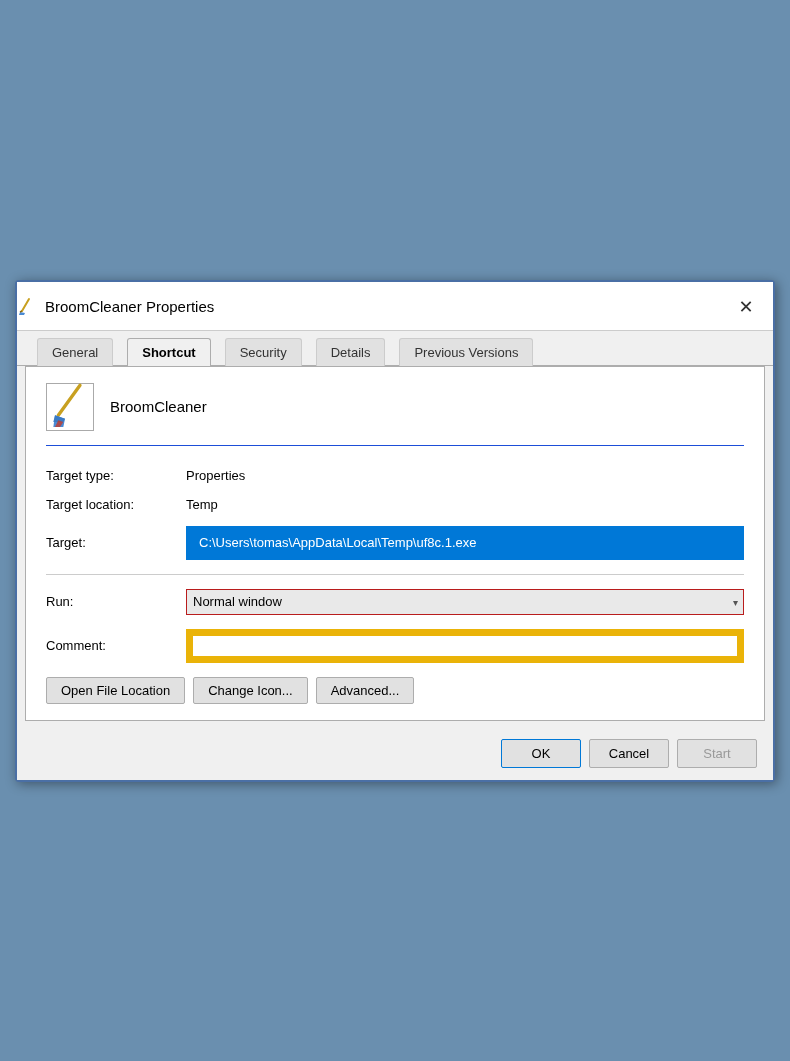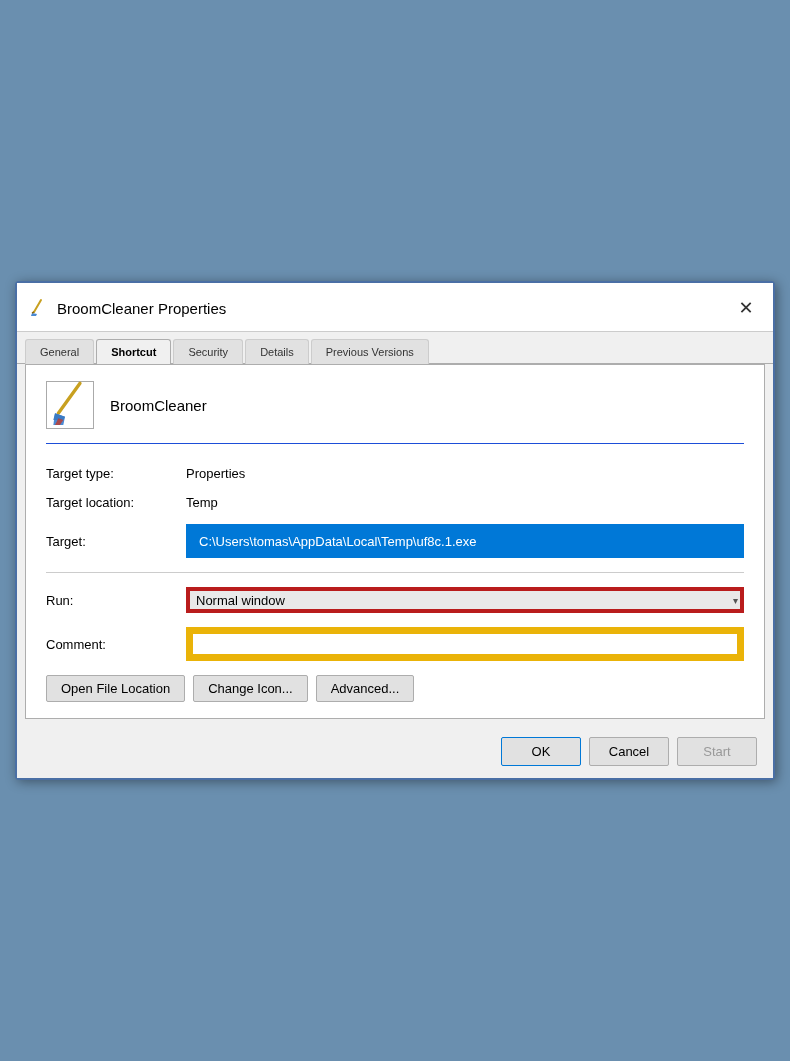--- a/index.html
+++ b/index.html
@@ -17,21 +17,21 @@
       width: 760px;
       background: #f0f0f0;
       border: 2px solid #4a6fa5;
       border-radius: 4px;
       box-shadow: 2px 2px 12px rgba(0,0,0,0.4);
       display: flex;
       flex-direction: column;
     }
     .title-bar {
       background: #ffffff;
-      padding: 10px 12px 8px 12px;
+      padding: 10px 12px 8px 0;
       display: flex;
       align-items: center;
       justify-content: space-between;
       border-bottom: 1px solid #ccc;
     }
     .title-bar-left {
       display: flex;
       align-items: center;
       gap: 8px;
     }
@@ -67,25 +67,26 @@
     }
     .tab {
       padding: 6px 14px;
       border: 1px solid transparent;
       border-bottom: none;
       cursor: pointer;
       background: #e1e1e1;
       margin-right: 2px;
       border-radius: 3px 3px 0 0;
       color: #333;
-      font-size: 11px;
+      font-size: 13px;
       border-color: #ccc;
       border-bottom-color: transparent;
       position: relative;
       top: 1px;
+      margin-left: 12px;
     }
     .tab.active {
       background: #f0f0f0;
       border-color: #adadad;
       border-bottom-color: #f0f0f0;
       font-weight: 600;
       color: #000;
       z-index: 1;
     }
 
@@ -152,21 +153,21 @@
       color: white;
       border-color: #0078d7;
     }
     .select-wrapper {
       flex: 1;
       position: relative;
     }
     .select-wrapper select {
       width: 100%;
       height: 26px;
-      border: 4px solid #b91c1c;
+      border: 1px solid #b91c1c;
       padding: 2px 26px 2px 6px;
       font-size: 13px;
       background: #e9e9e9;
       color: #000;
       appearance: none;
       -webkit-appearance: none;
       cursor: pointer;
       outline: none;
     }
     .select-arrow {

